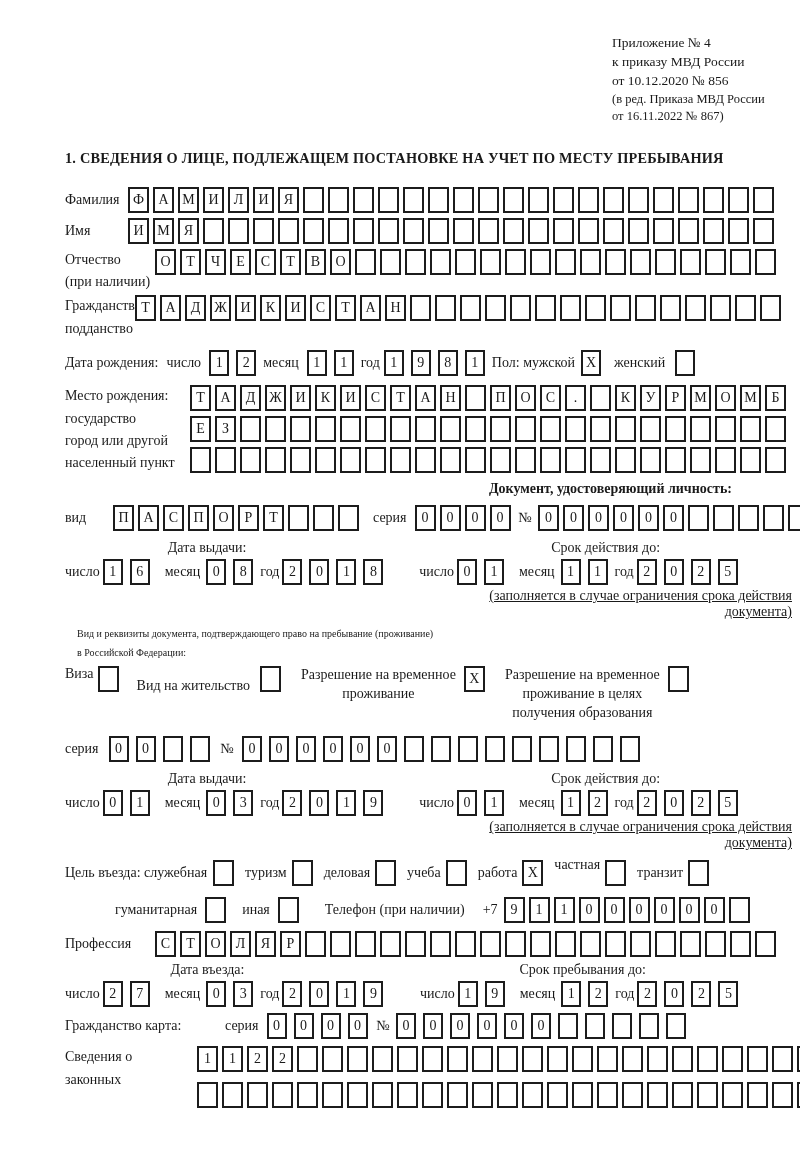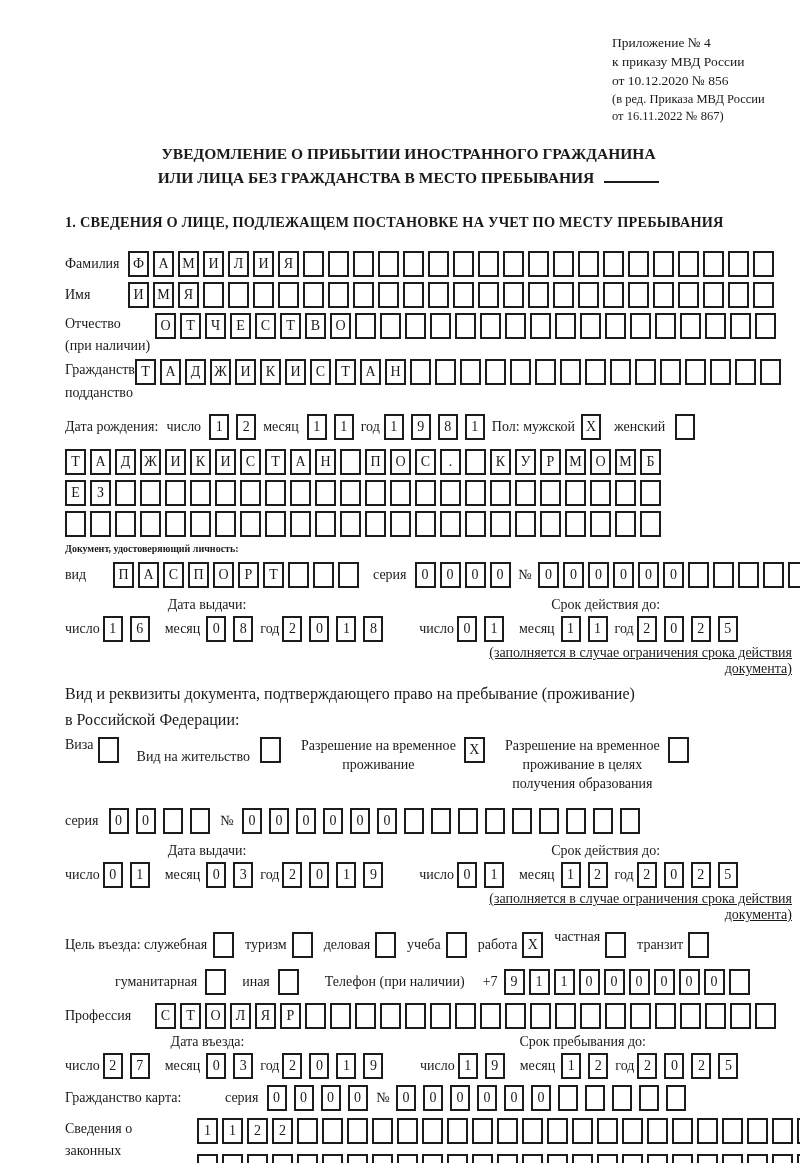--- a/index.html
+++ b/index.html
@@ -26,50 +26,46 @@
   .lbl { font-size:14px; flex:none; }
   .cells { display:flex; align-items:center; flex:none; }
   .cell {
     flex:none; width:21px; height:26px; border:2px solid #1c1c1c;
     margin-right:4px; text-align:center; font-size:14px; line-height:22px;
     background:#fff;
   }
   .sp .cell { width:20px; margin-right:7px; }
   .gap-r { margin-right:8px; }
   .lblcol { font-size:14px; line-height:1.6; flex:none; }
-  .center-b { text-align:left; font-weight:bold; font-size:10px; margin:6px 60px 8px 0; }
+  .center-b { text-align:right; font-weight:bold; font-size:14px; margin:6px 60px 8px 0; }
 
   
   .date-pair { display:flex; margin-bottom:4px; }
   .dgrp { }
   .dhead { font-size:14px; text-align:center; margin-bottom:3px; }
   .dline { display:flex; align-items:center; }
   .dnote { font-size:14px; margin-top:3px; text-align:right;text-decoration:underline; }
 
-  .textline { font-size:16px; margin-bottom:8px; }
+  .textline { font-size:10px; margin-bottom:8px;margin-left:12px; }
   .multi { text-align:center; font-size:14px; line-height:1.35; }
   .vtop { align-items:flex-start; }
 </style>
 </head>
 <body>
 
 <div class="page">
 
   <div class="hdr">
     <div>Приложение № 4</div>
     <div>к приказу МВД России</div>
     <div>от 10.12.2020 № 856</div>
     <div class="small">(в ред. Приказа МВД России</div>
     <div class="small">от 16.11.2022 № 867)</div>
   </div>
 
-  <div class="title">
-    <div>УВЕДОМЛЕНИЕ О ПРИБЫТИИ ИНОСТРАННОГО ГРАЖДАНИНА</div>
-    <div><span>ИЛИ ЛИЦА БЕЗ ГРАЖДАНСТВА В МЕСТО ПРЕБЫВАНИЯ</span><span class="blank-line"></span></div>
-  </div>
 
   <div class="sec1">1. СВЕДЕНИЯ О ЛИЦЕ, ПОДЛЕЖАЩЕМ ПОСТАНОВКЕ НА УЧЕТ ПО МЕСТУ ПРЕБЫВАНИЯ</div>
 
   <div class="row">
     <span class="lbl" style="width:63px">Фамилия</span>
     <span class="cells">
         <span class="cell">Ф</span>
         <span class="cell">А</span>
         <span class="cell">М</span>
         <span class="cell">И</span>
@@ -222,20 +218,26 @@
     <span class="cells">
         <span class="cell">X</span>
       </span>
     <span class="lbl" style="margin:0 10px 0 6px">женский</span>
     <span class="cells">
         <span class="cell"></span>
       </span>
   </div>
 
   <div class="row vtop stack" style="margin-bottom:2px">
+    <span class="lblcol" style="width:125px">
+      <div>Место рождения:</div>
+      <div>государство</div>
+      <div>город или другой</div>
+      <div>населенный пункт</div>
+    </span>
     <span>
       <div class="cells" style="margin-bottom:5px">
           <span class="cell">Т</span>
           <span class="cell">А</span>
           <span class="cell">Д</span>
           <span class="cell">Ж</span>
           <span class="cell">И</span>
           <span class="cell">К</span>
           <span class="cell">И</span>
           <span class="cell">С</span>

